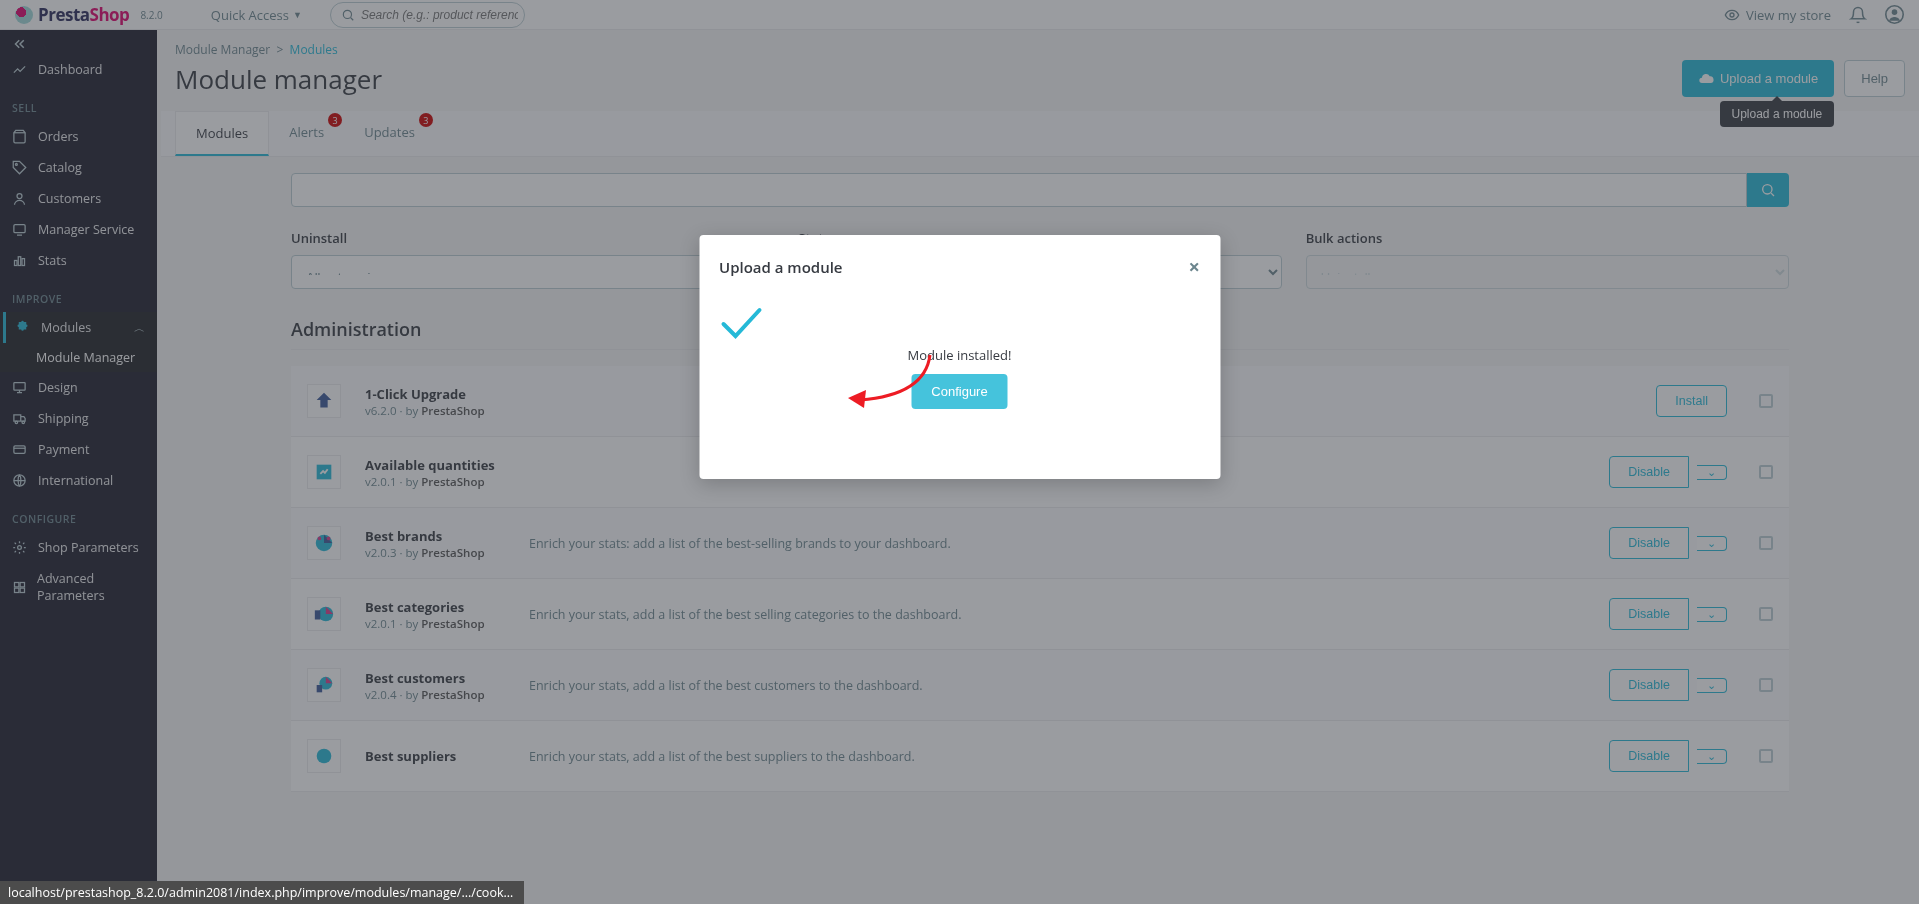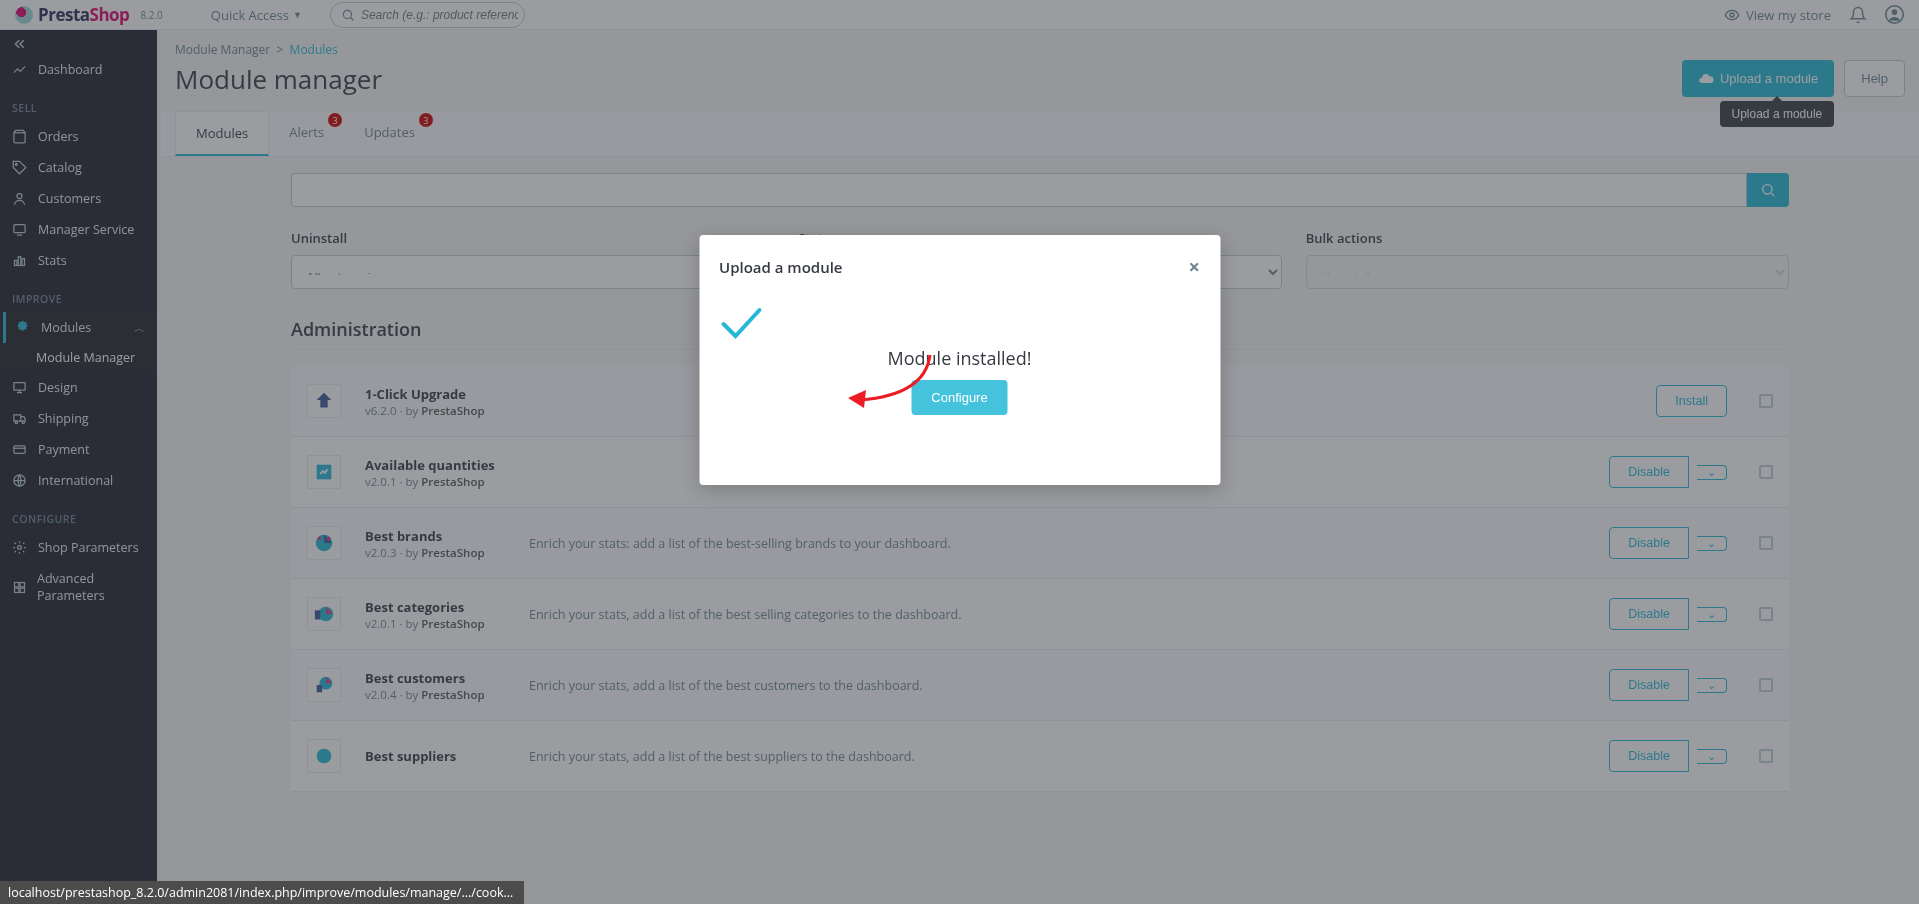--- a/index.html
+++ b/index.html
@@ -74,21 +74,21 @@
 .checkbox { width: 14px; height: 14px; border: 2px solid #bbcdd2; border-radius: 2px; margin-left: 8px; cursor: pointer; }
 
 
 .overlay { position: absolute; inset: 0; background: rgba(54,58,65,0.5); z-index: 50; }
 .modal { position: absolute; top: 235px; left: 50%; transform: translateX(-50%); width: 521px; background: #fff; border-radius: 4px; z-index: 60; box-shadow: 0 5px 20px rgba(0,0,0,0.2); }
 .modal-head { display: flex; align-items: center; padding: 18px 20px; }
 .modal-title { font-size: 15px; font-weight: 600; }
 .modal-close { margin-left: auto; font-size: 20px; color: #6c868e; cursor: pointer; font-weight:bold; }
 .modal-body { padding: 8px 20px 70px; text-align: center; }
 .check { color: #25b9d7; font-size: 44px; margin-bottom: 6px; }
-.modal-msg { font-size: 18px; color: #363a41; margin-bottom: 10px; }
+.modal-msg { font-size: 13px; color: #363a41; margin-bottom: 10px; }
 .btn-configure { background: #25b9d7; color: #fff; border: none; border-radius: 4px; padding: 10px 20px; font-size: 13px; cursor: pointer; opacity:0.85; }
 .arrow-annotation { position: absolute; top: 350px; left: 840px; z-index: 70; pointer-events: none; }
 
 
 .statusbar { position: absolute; bottom: 0; left: 0; background: #4c4c4c; color: #fff; padding: 3px 8px; font-size: 12.5px; z-index: 100; max-width: 524px; white-space: nowrap; overflow: hidden; text-overflow: ellipsis; }
 
 svg { display: block; }
 </style>
 </head>
 <body>

